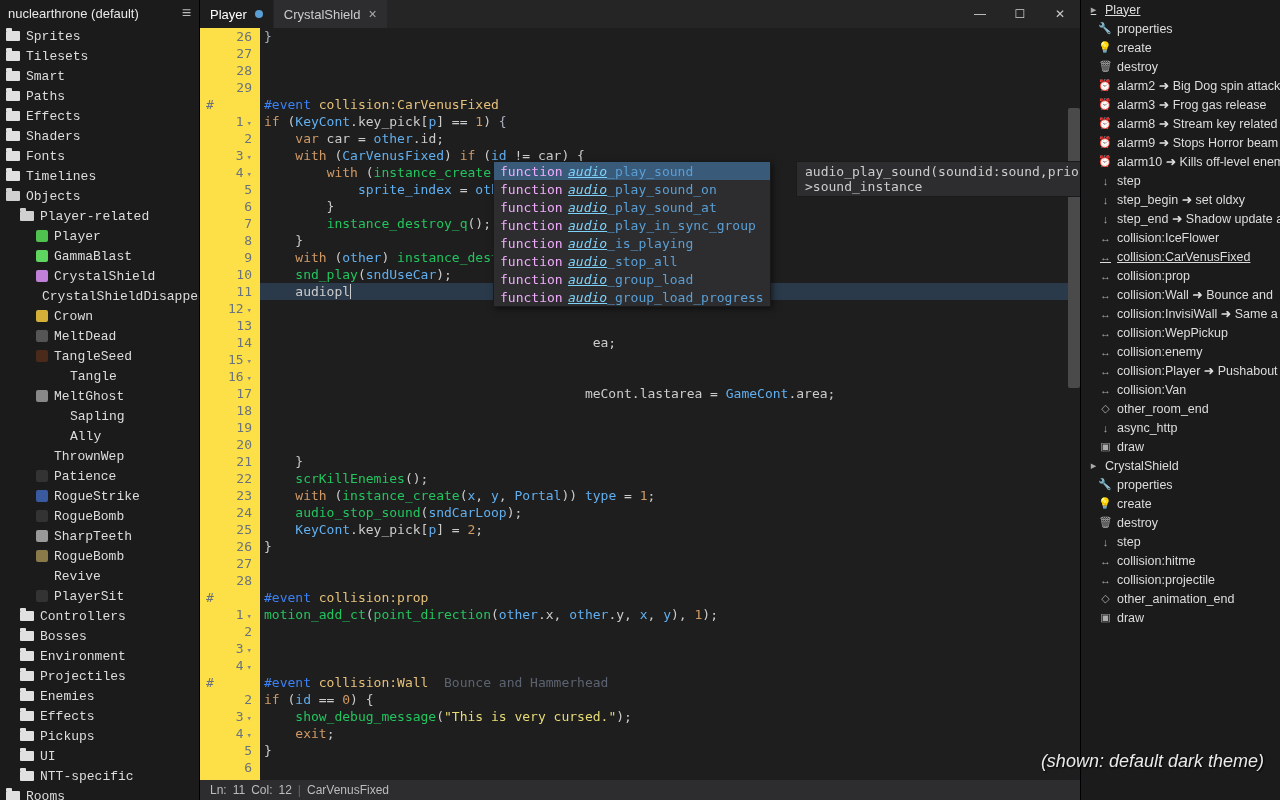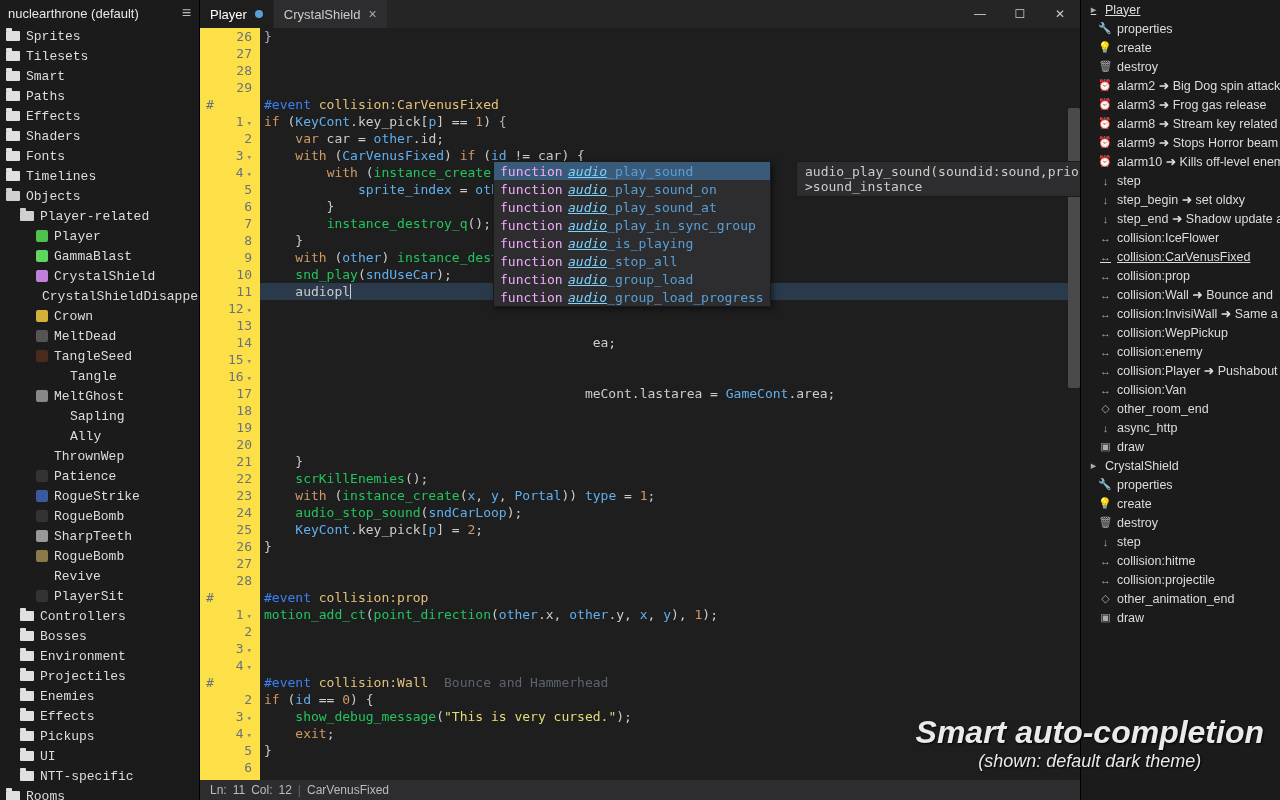--- a/index.html
+++ b/index.html
@@ -479,15 +479,14 @@
         <span>other_animation_end</span>
       </div>
       <div class="ol-item ind1">
         <span class="ol-icon">▣</span>
         <span>draw</span>
       </div>
     </div>
 </div>
 
 <div class="overlay-text">
-  <div class="big">Smart auto-completion</div>
   <div class="small">(shown: default dark theme)</div>
 </div>
 
 </body></html>

